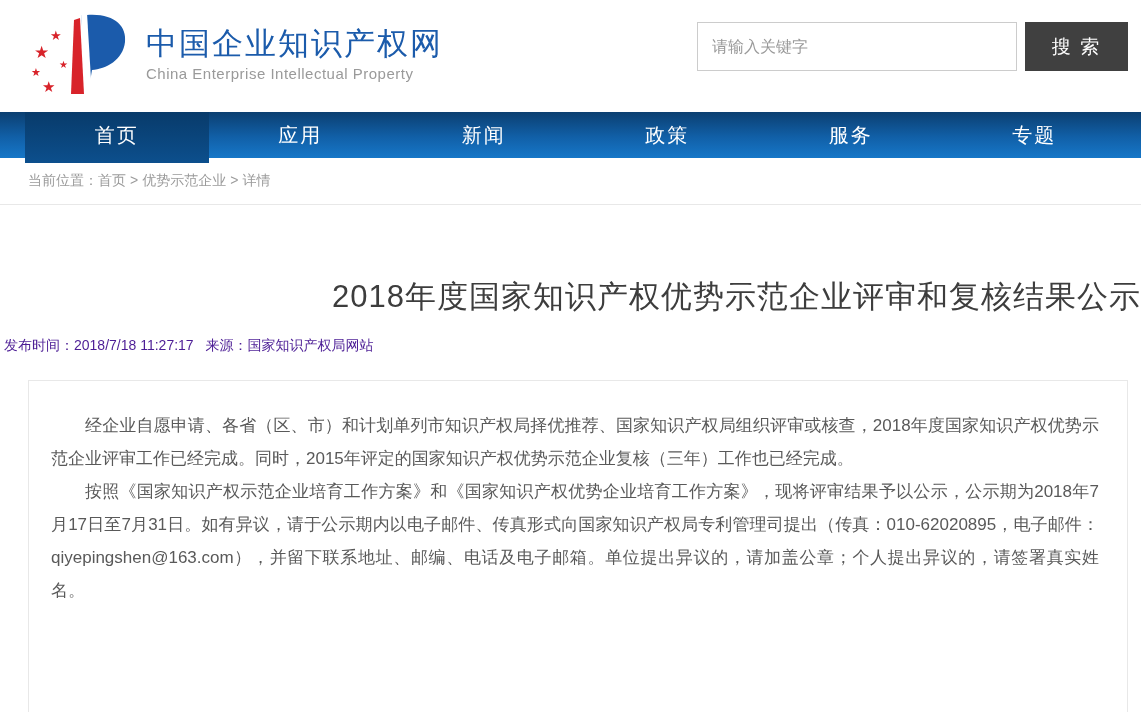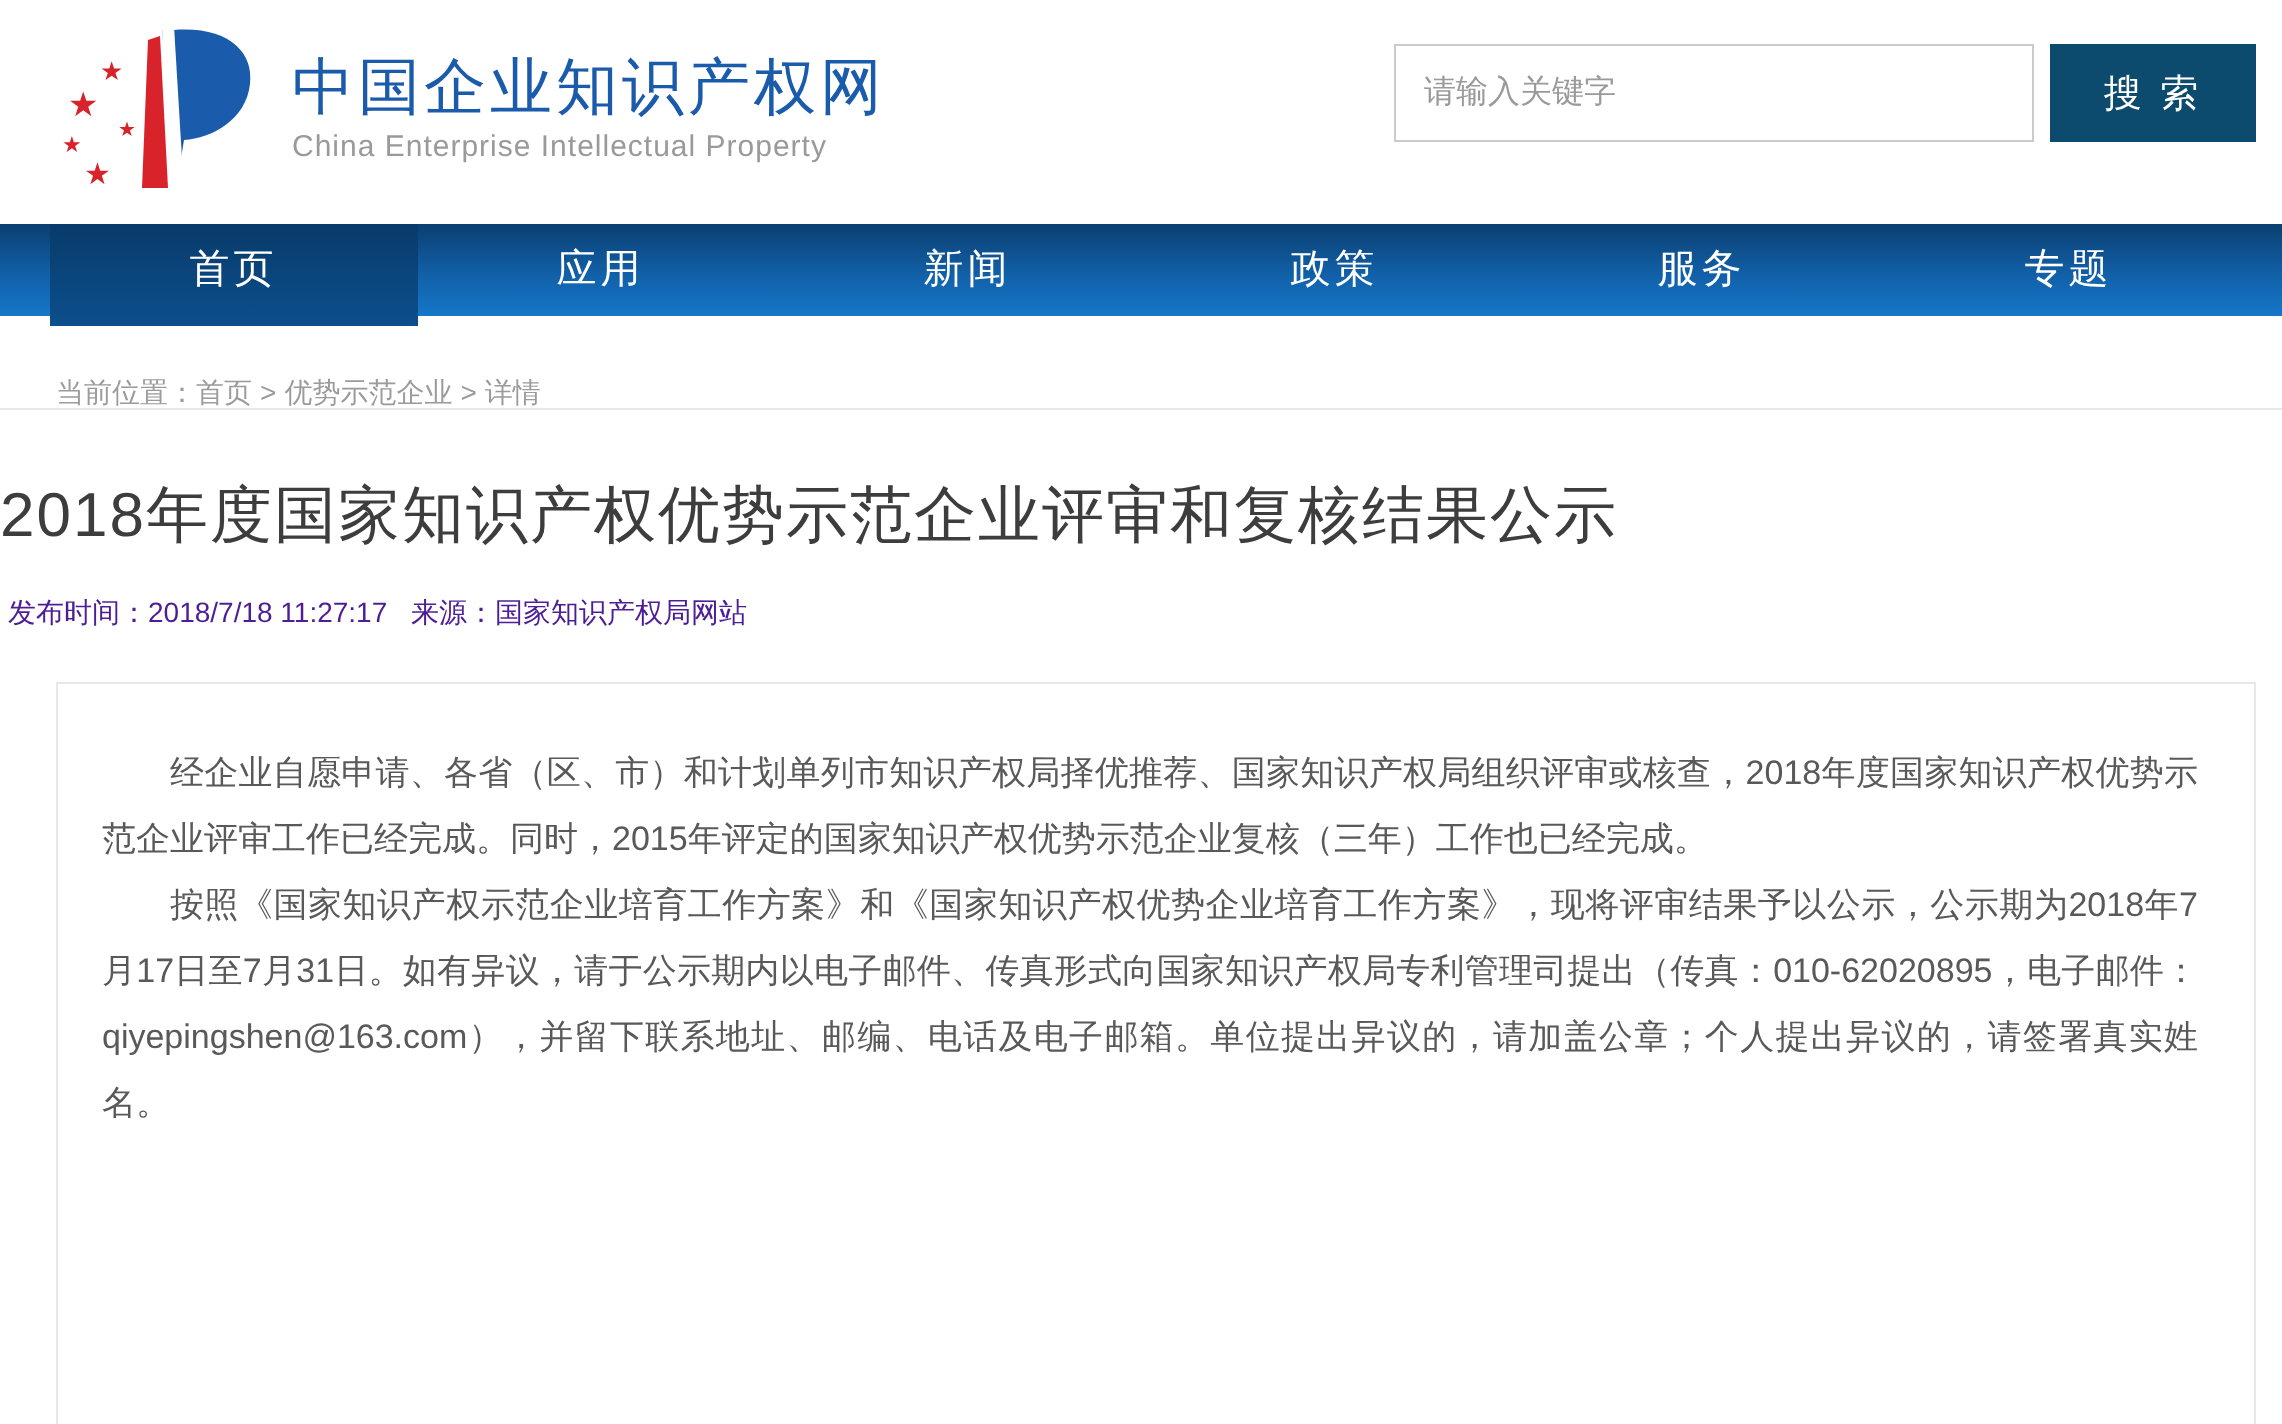--- a/index.html
+++ b/index.html
@@ -20,52 +20,52 @@
 
   .search { position:absolute; left:697px; top:22px; display:flex;justify-content:center; }
   .search-input {
     width:320px; height:49px; border:1px solid #cccccc; padding:0 14px;
     font-size:16px; color:#333; outline:none;
     font-family:"Liberation Sans","DejaVu Sans",sans-serif;
   }
   .search-input::placeholder { color:#9a9a9a; }
   .search-btn {
     width:103px; height:49px; margin-left:8px; border:none; cursor:pointer;
-    background:#0c4a6e; color:#ffffff; font-size:19px; letter-spacing:2px;
+    background:#404040; color:#ffffff; font-size:19px; letter-spacing:2px;
     font-family:"Liberation Sans","DejaVu Sans",sans-serif;
   }
 
   
   .nav {
     height:46px; display:flex; align-items:flex-start;
     padding:0 15px 0 25px;
     background:linear-gradient(180deg,#0b3f71 0%,#1160a8 55%,#1677c8 100%);
   }
   .nav-item {
     flex:1; height:58px; line-height:46px; text-align:center;
     color:#ffffff; font-size:20px; letter-spacing:2px; cursor:pointer;
   }
   .nav-item.active {
     height:53px; line-height:50px; margin-top:-2px;
     background:linear-gradient(180deg,#083a69 0%,#0c4f8d 100%);
   }
 
   
   .breadcrumb {
-    height:47px; padding:30px 0 0 28px;
+    height:47px; padding:14px 0 0 28px;
     font-size:14px; color:#9b9b9b;
     border-bottom:1px solid #e8e8e8;
   }
   .crumb { color:#9b9b9b; }
   .crumb[data-interactable="true"] { cursor:pointer; }
   .crumb-sep { margin:0 4px; }
 
   
   .article-title {
-    margin-top:32px; text-align:left;
+    margin-top:71px; text-align:right;
     font-size:31px; font-weight:400; color:#3d3d3d; letter-spacing:1px;
   }
   .article-meta { margin-top:19px; text-align:left; font-size:14px; color:#4c1d95; }
   .article-meta span { margin:0 4px; }
 
   .content-box {
     margin:25px 13px 0 28px; width:1100px; height:400px;
     border:1px solid #e8e8e8;
     padding:28px 28px 0 22px;
   }

